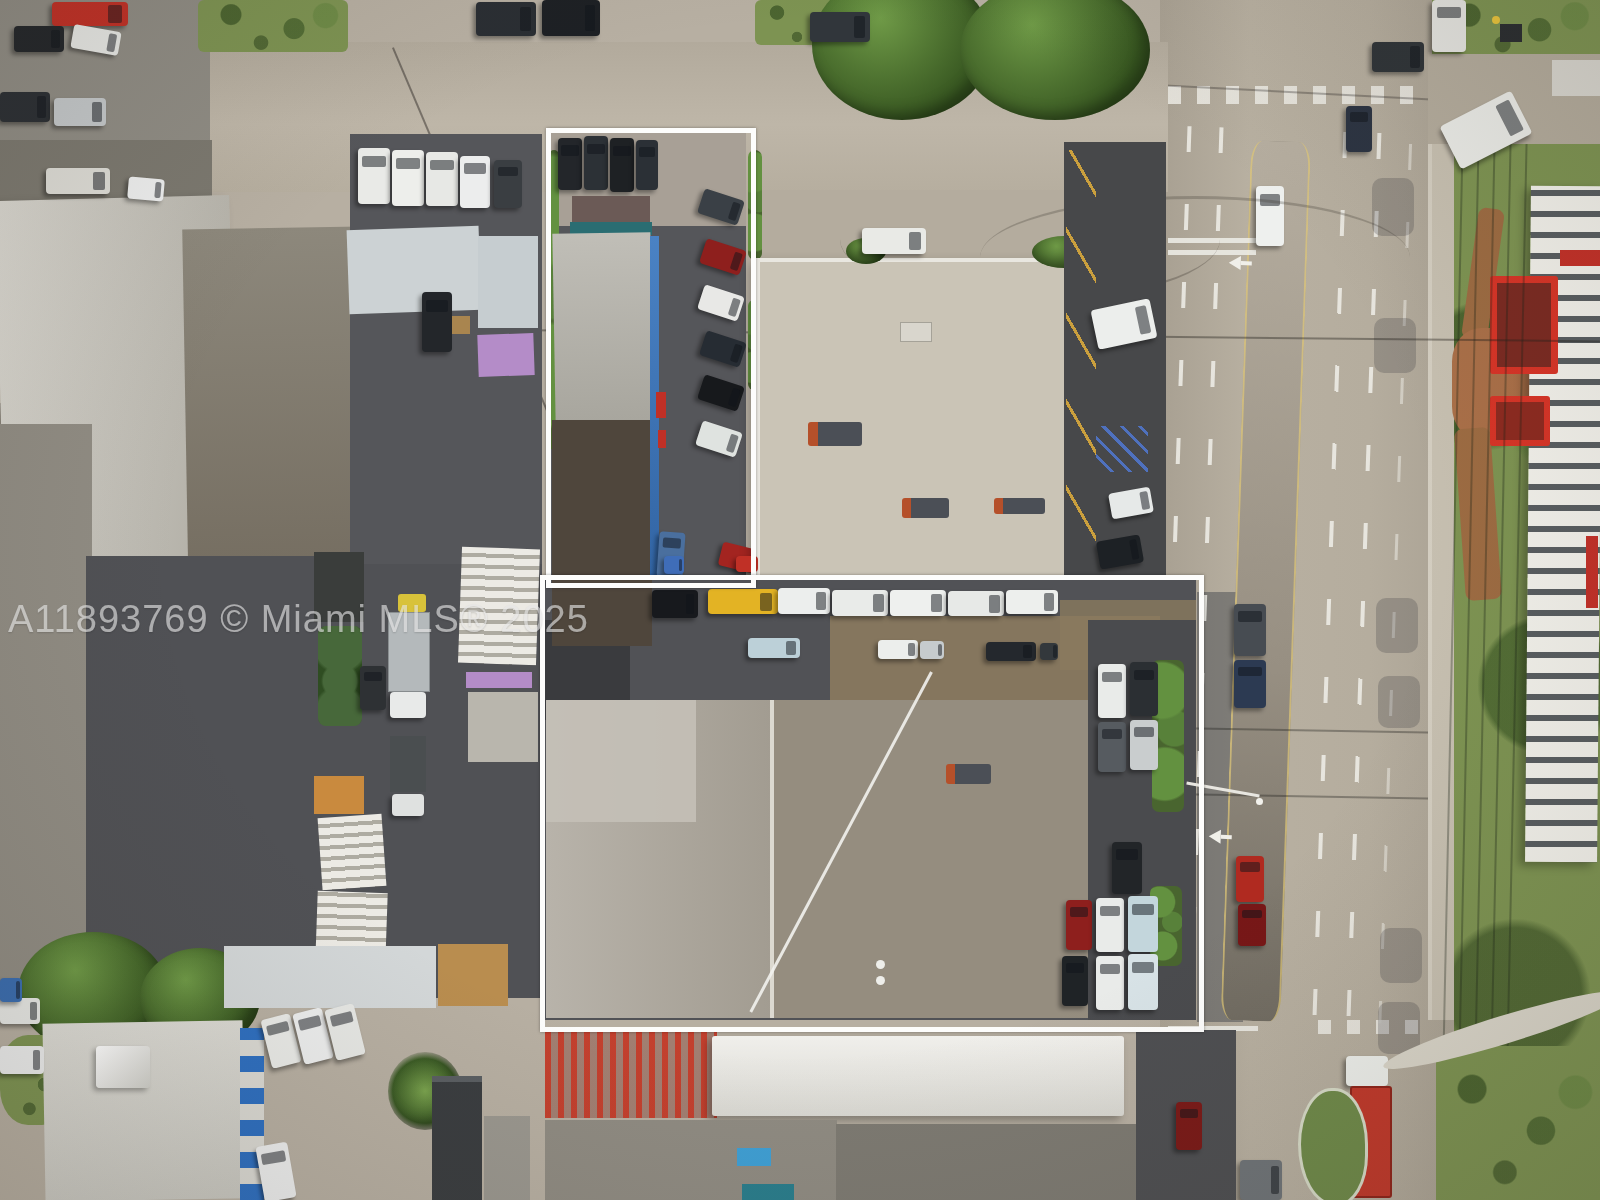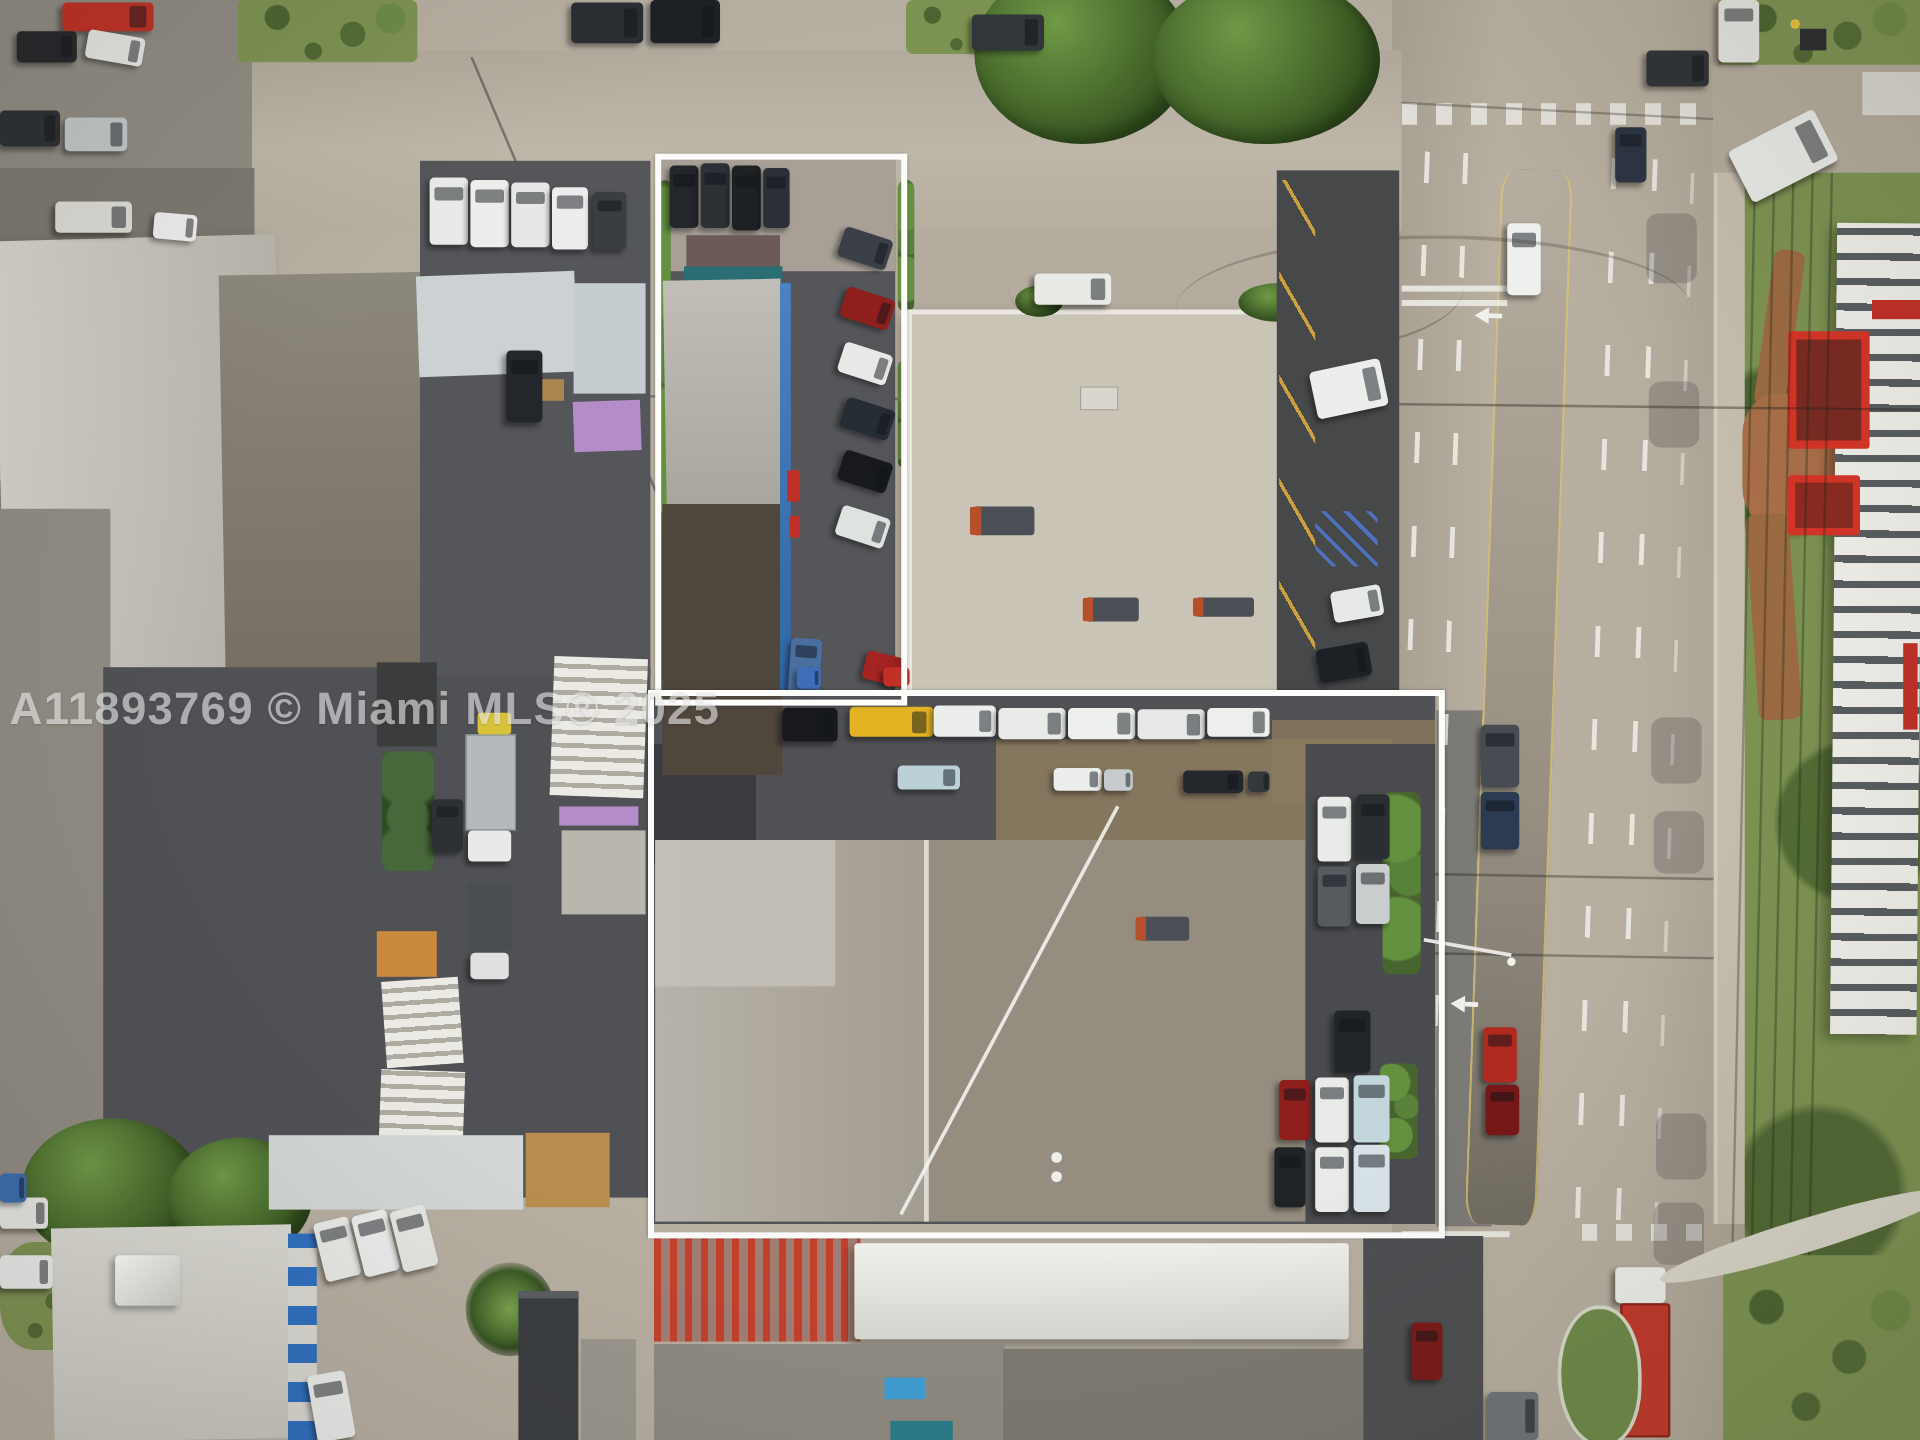--- a/index.html
+++ b/index.html
@@ -28,21 +28,21 @@
   .ribs-v{background-image:repeating-linear-gradient(90deg,rgba(255,255,255,.15) 0 2px,transparent 2px 14px);}
   .streaks{background-image:repeating-linear-gradient(90deg,rgba(50,45,38,.13) 0 5px,transparent 5px 16px);}
   .grid{background-image:repeating-linear-gradient(90deg,rgba(70,85,95,.4) 0 2px,transparent 2px 16px),
     repeating-linear-gradient(0deg,rgba(70,85,95,.4) 0 2px,transparent 2px 14px);}
   .planks{background-image:repeating-linear-gradient(0deg,#eceae4 0 7px,#aeaba1 7px 11px);}
   .hedge{background:var(--hedge,#49652f);
     background-image:radial-gradient(circle at 30% 20%,#639140 0 22%,transparent 24%),
     radial-gradient(circle at 70% 45%,#58813a 0 20%,transparent 22%),
     radial-gradient(circle at 40% 75%,#639140 0 22%,transparent 24%);border-radius:7px;}
   .outline{position:absolute;border:5px solid #fdfdfc;box-shadow:0 0 3px rgba(0,0,0,.35);z-index:40;}
-  .wm{position:absolute;left:8px;top:570px;font-size:38px;letter-spacing:1px;font-weight:700;
+  .wm{position:absolute;left:8px;top:598px;font-size:38px;letter-spacing:1px;font-weight:400;
     color:var(--watermark_color,#e6e6e6);opacity:.62;z-index:50;text-shadow:0 1px 2px rgba(0,0,0,.25);}
   .vignette{position:absolute;inset:0;z-index:45;pointer-events:none;
     background:radial-gradient(ellipse at 50% 45%,transparent 55%,rgba(50,42,32,.16) 100%);}
   .dash{background-image:repeating-linear-gradient(180deg,var(--lane_paint,#f0efe9) 0 26px,transparent 26px 78px);opacity:.85;}
   .xwalk{background-image:repeating-linear-gradient(90deg,var(--lane_paint,#f0efe9) 0 13px,transparent 13px 29px);opacity:.8;}
 </style>
 </head>
 <body>
 
 <div class="stage">

